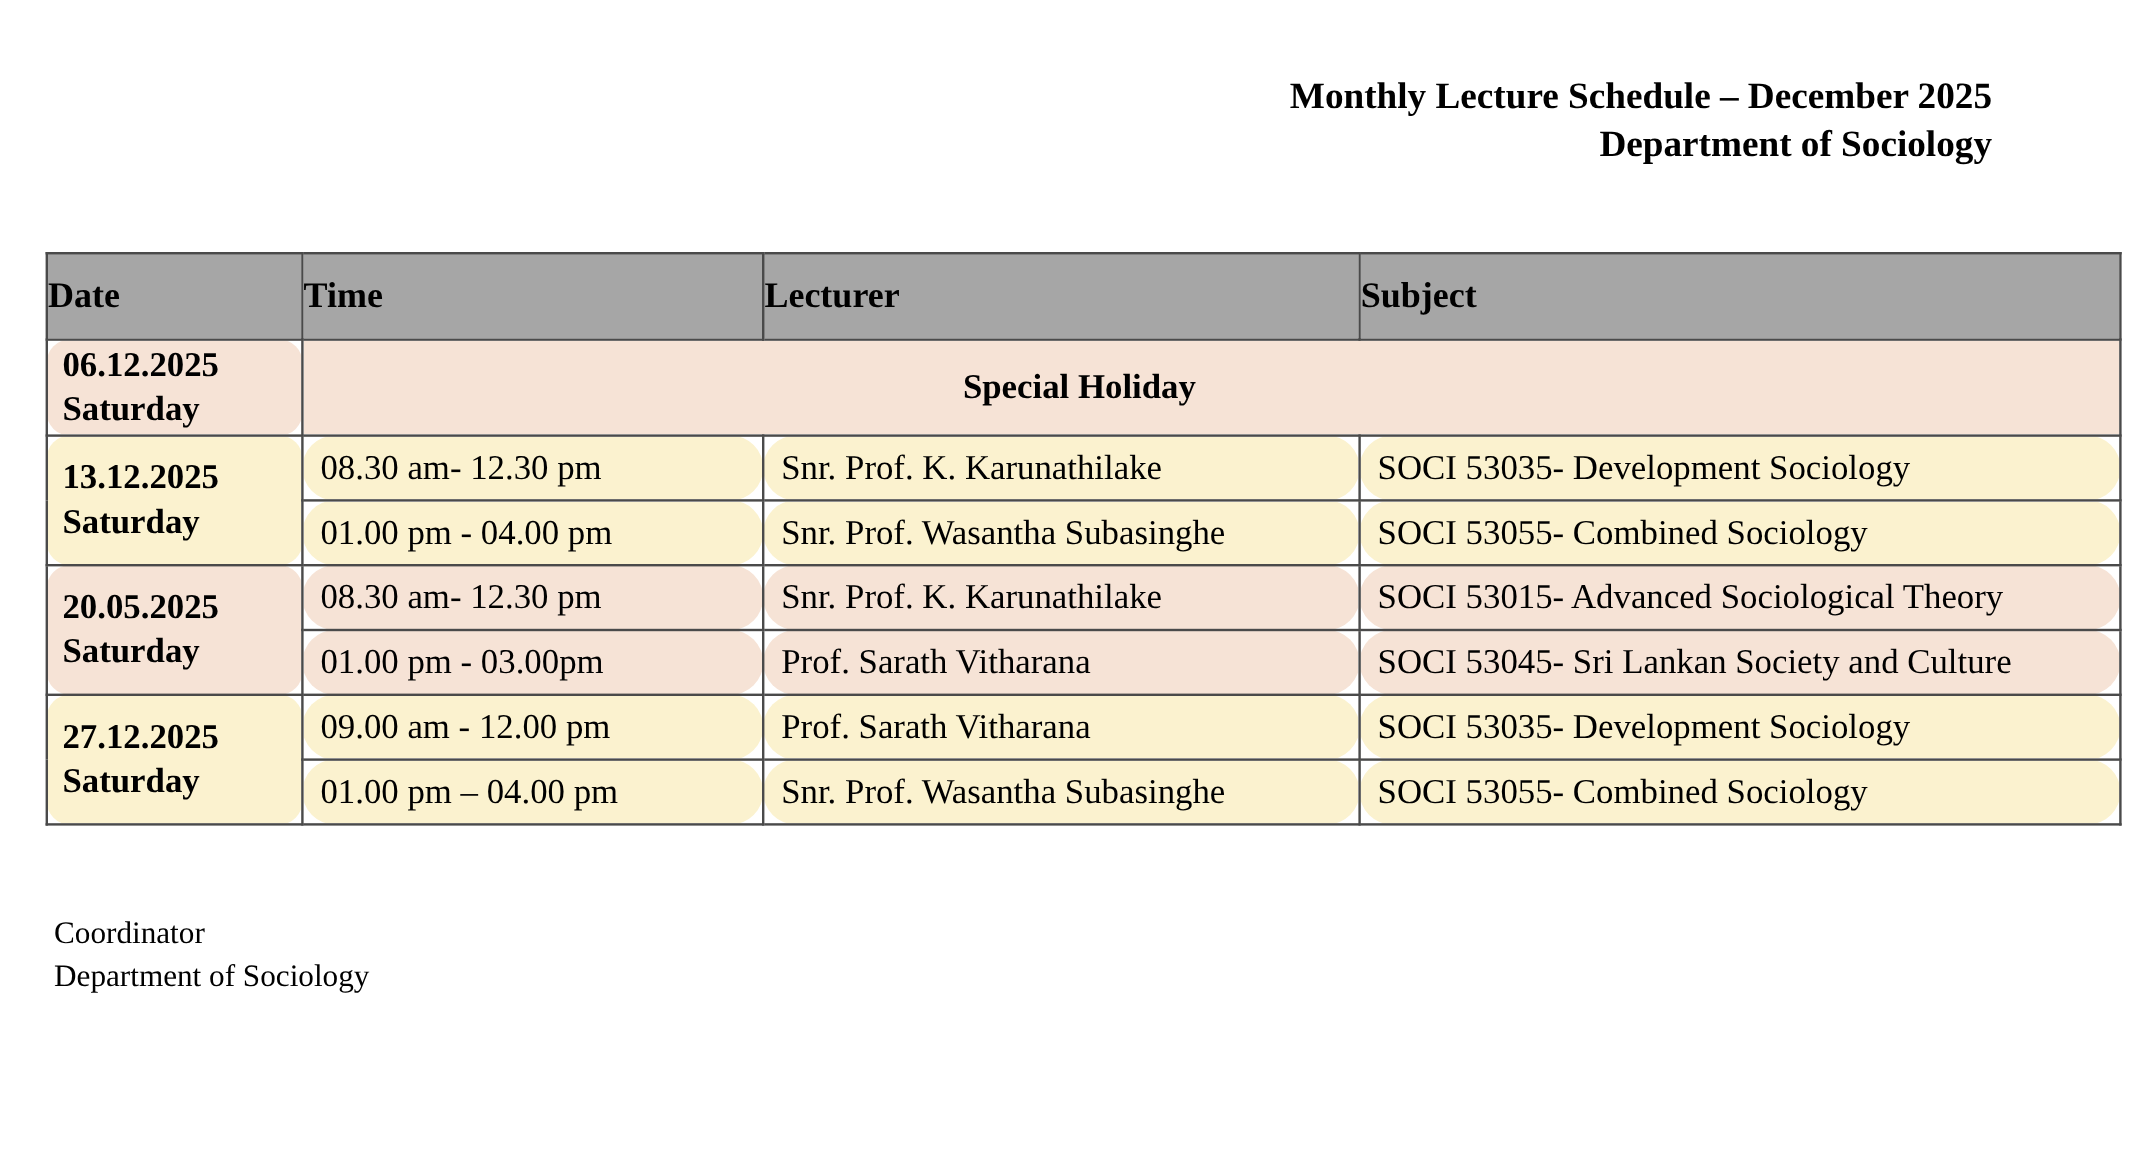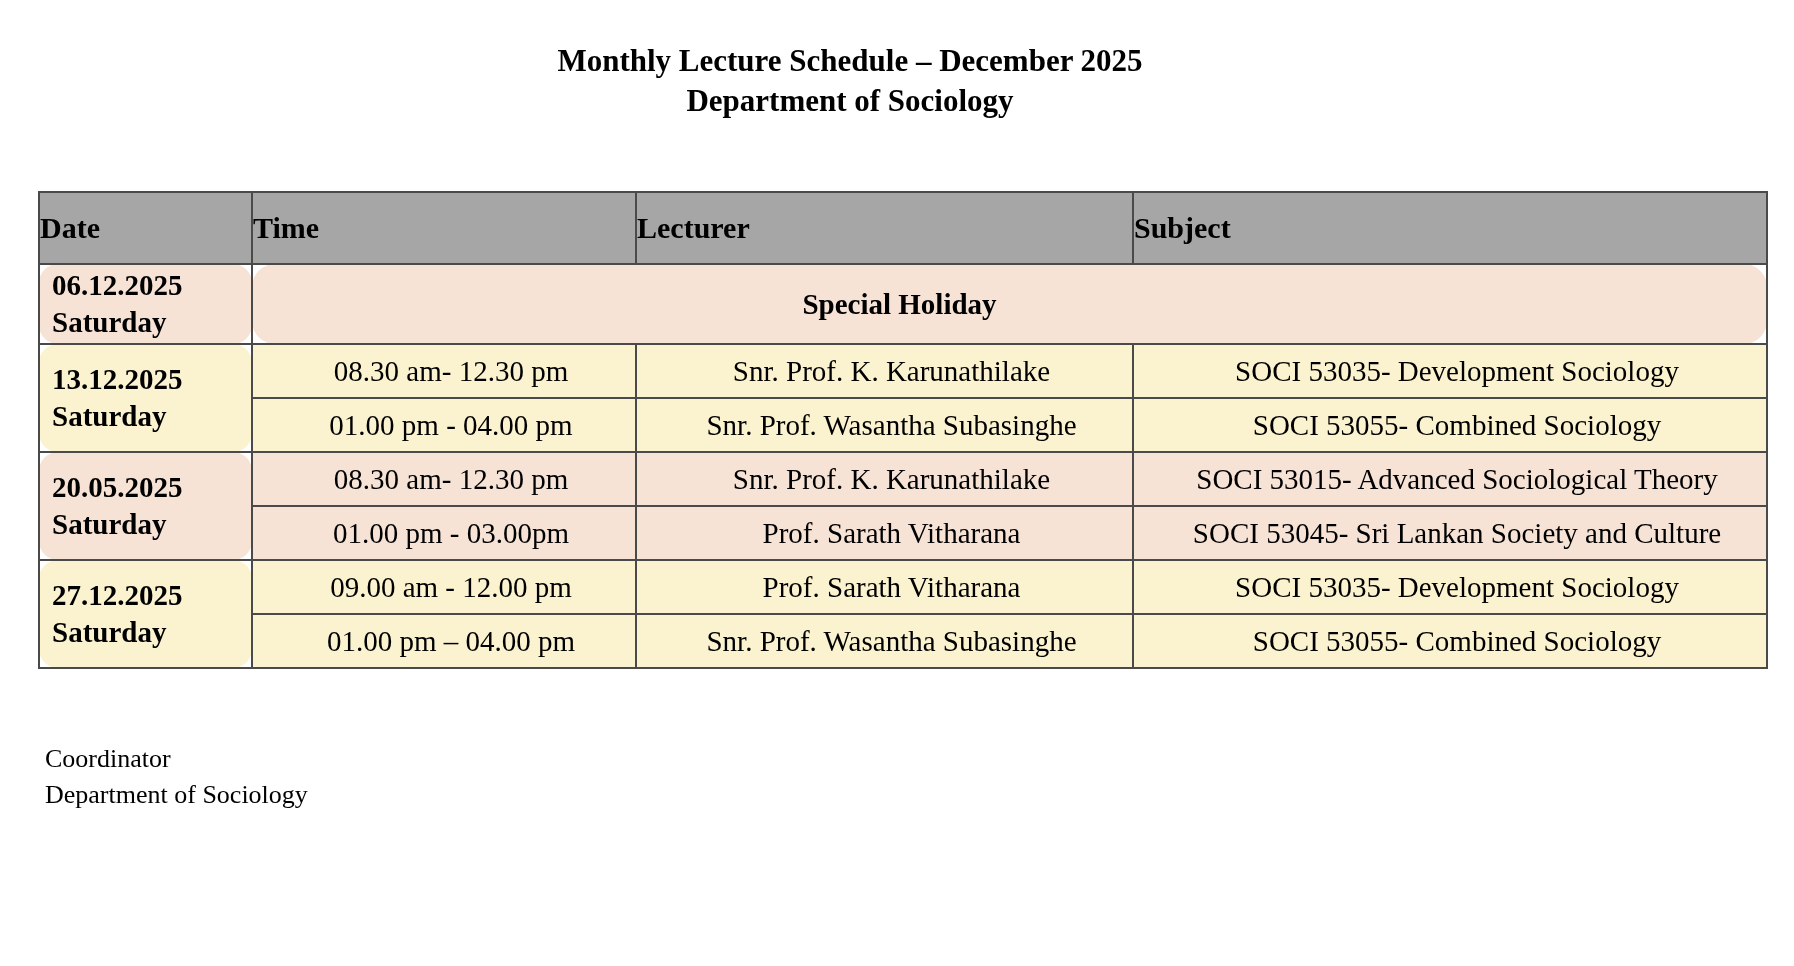--- a/index.html
+++ b/index.html
@@ -4,24 +4,24 @@
 <style>
   * { margin: 0; padding: 0; box-sizing: border-box; }
   html, body {
     width: 1794px; height: 966px;
     background: #ffffff;
     font-family: "Liberation Serif", "DejaVu Serif", serif;
     color: #000000;
     overflow: hidden;
   }
   .heading-block {
-    margin-top: 41px;
+    margin-top: 60px;
     margin-left: 40px;
     width: 1620px;
-    text-align: center;
+    text-align: right;
   }
   .heading-line {
     font-weight: bold;
     font-size: 31px;
     line-height: 40px;
   }
   table.schedule {
     margin-left: 38px;
     margin-top: 70px;
     width: 1728px;
@@ -54,25 +54,25 @@
     text-align: left;
     padding-left: 12px;
     line-height: 37px;
     border-radius: 19px;
   }
   td.holiday-cell {
     font-weight: bold;
     text-align: center;
     font-size: 30px;
     padding-right: 220px;
-    border-radius: 23px;
   }
   td.body-cell {
-    text-align: center;
+    text-align: left;
     padding-left: 14px;
+    border-radius: 27px;
   }
   .footer-block {
     margin-left: 45px;
     margin-top: 72px;
     font-size: 26px;
     line-height: 36px;
   }
 </style>
 </head>
 <body>

